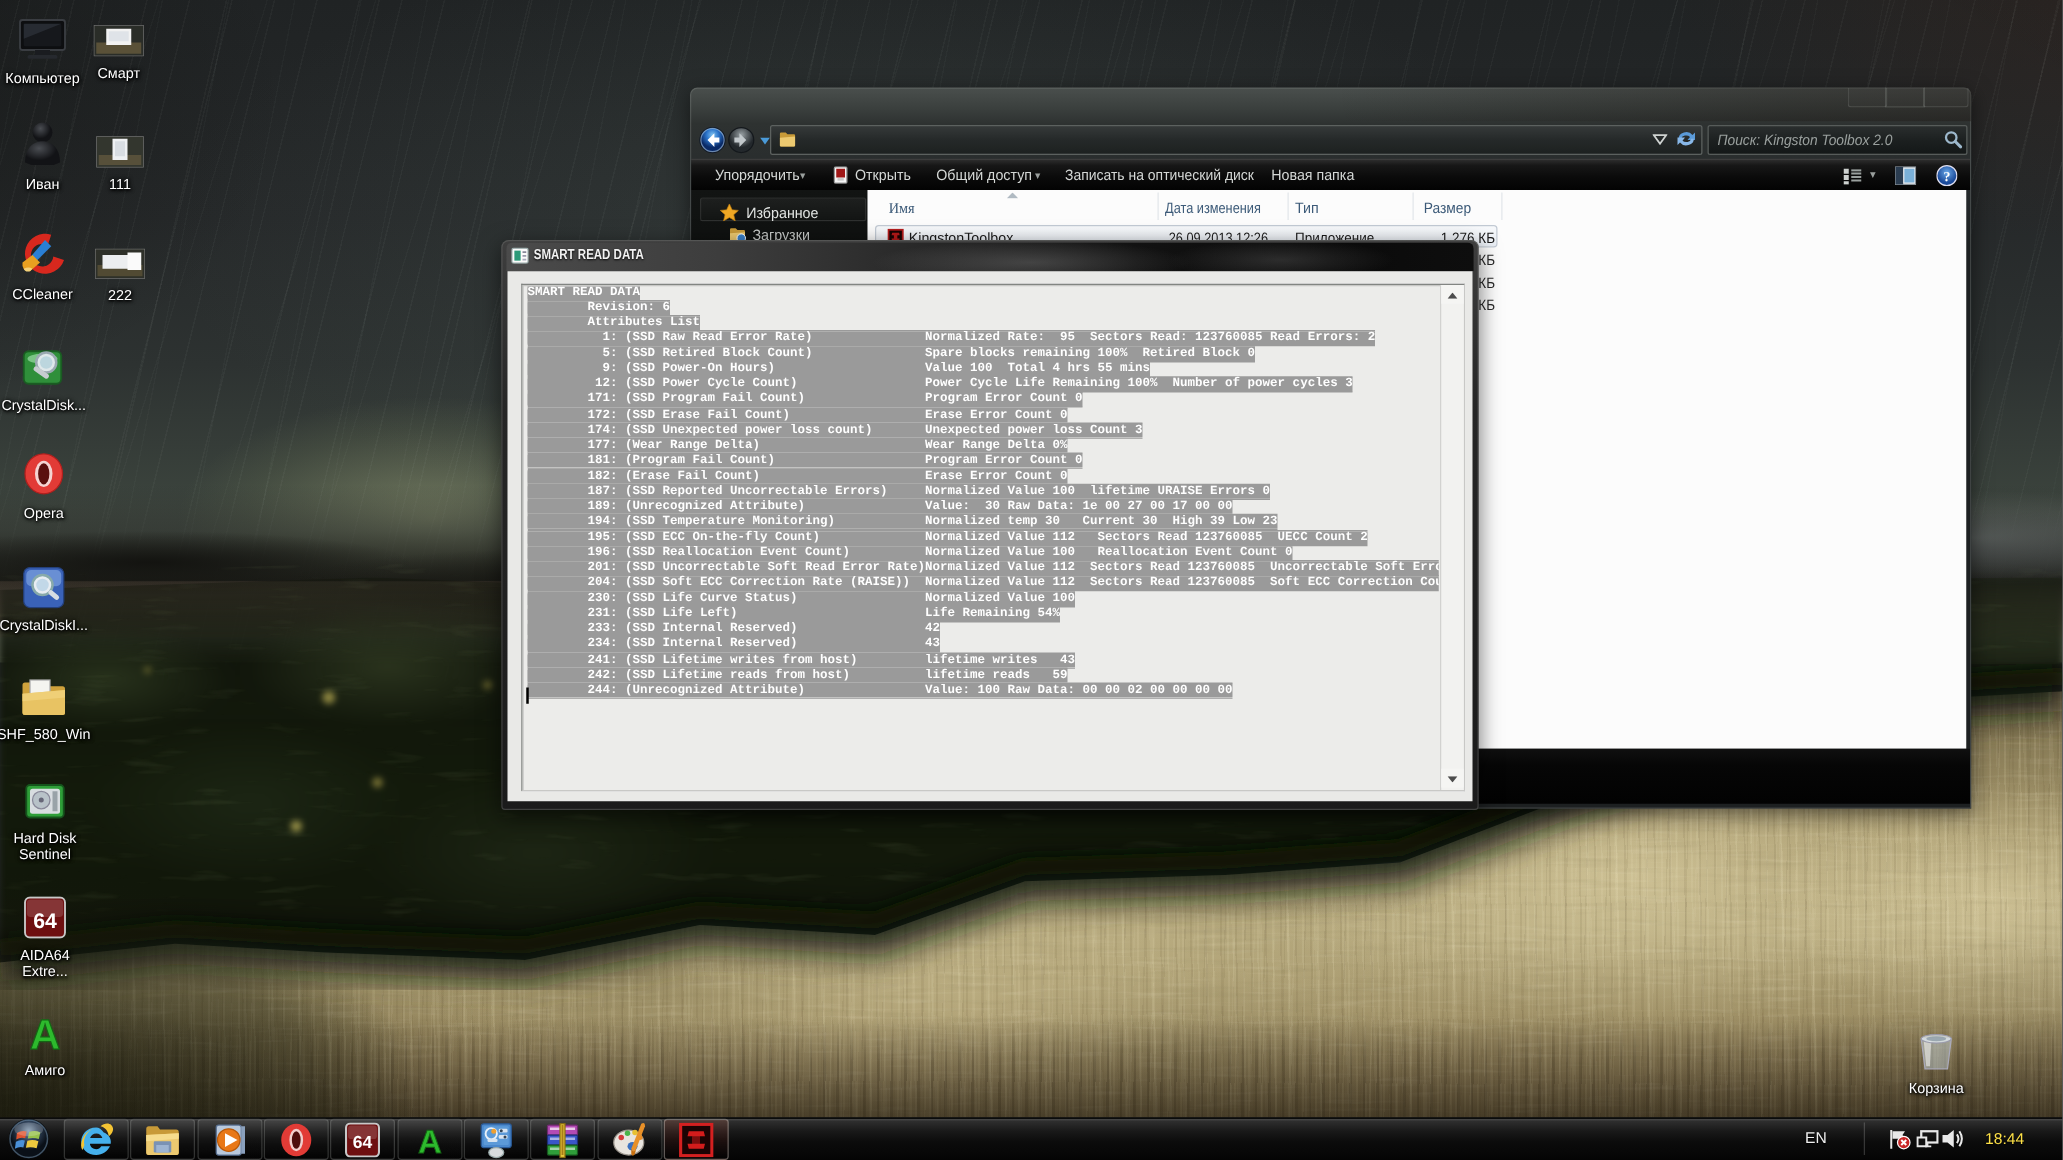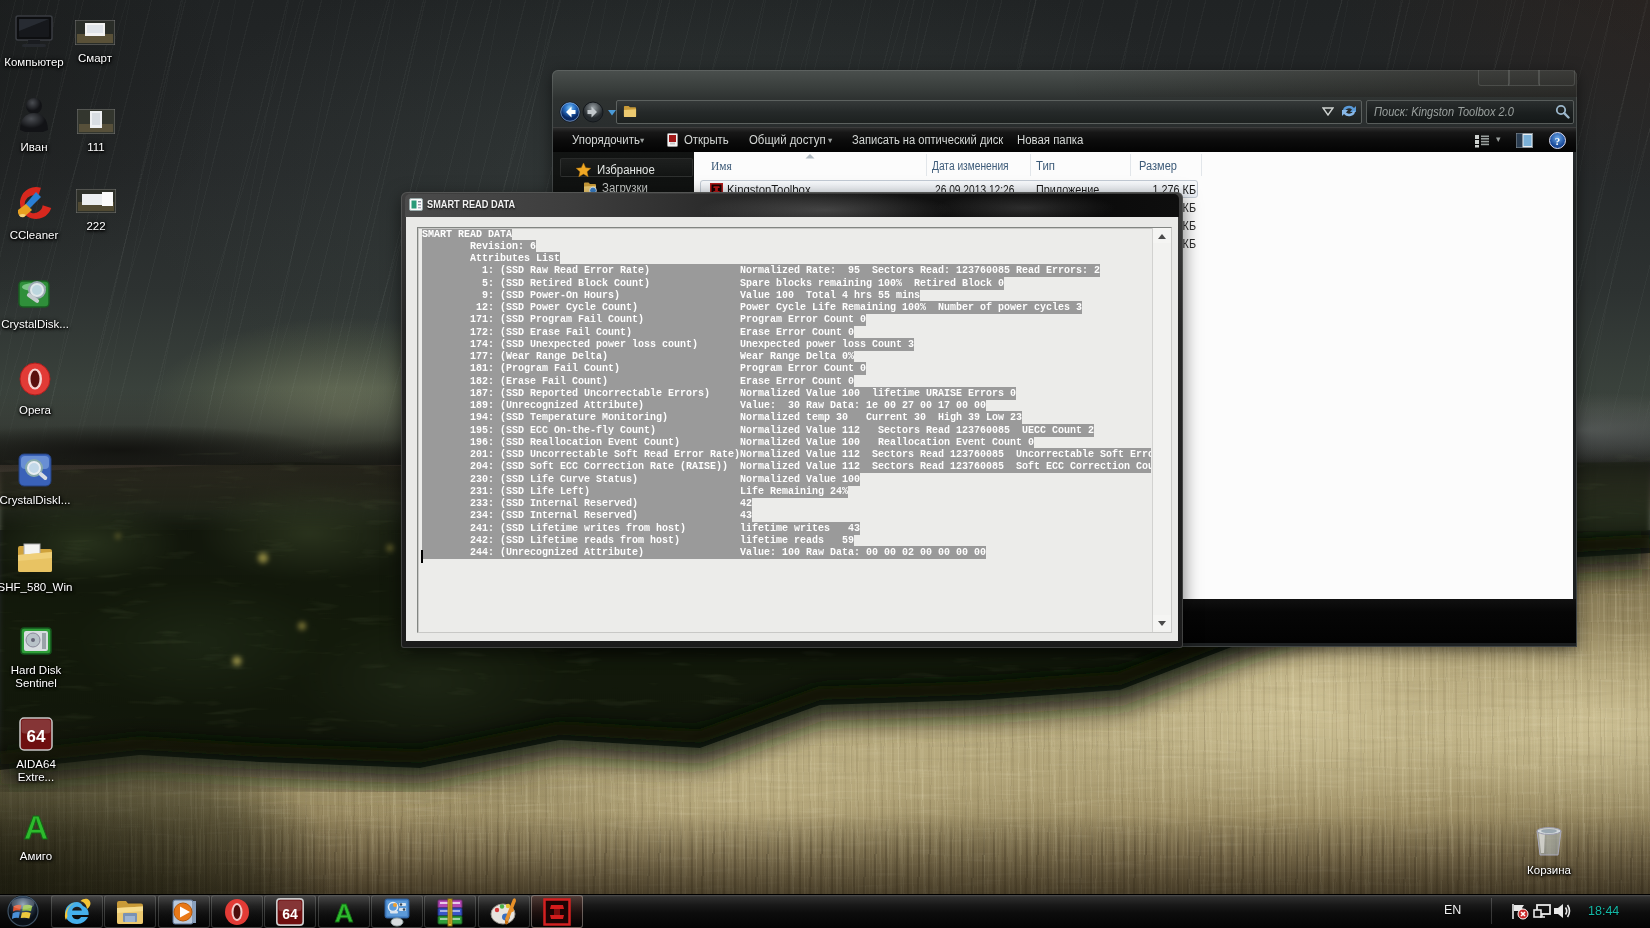--- a/index.html
+++ b/index.html
@@ -167,21 +167,21 @@
 <rect x="2" y="15" width="34" height="8" fill="#57503a"></rect>
 <rect x="13" y="2" width="12" height="17" fill="#eef0f2"></rect>
 <rect x="15" y="4" width="8" height="12" fill="#d8dde2"></rect>
 </svg><div class="dlab">111</div></div>
 <div class="dcell" style="left:-4px;top:184px;width:76px"><svg class="dico" width="40" height="38" viewBox="0 0 40 38">
 <path d="M38 19 A16 16 0 1 1 22 3 L22 12 A9 9 0 1 0 29 19 Z" fill="#d8281e" transform="rotate(18 22 19)"></path>
 <path d="M10 22 L22 8 L27 13 L14 26 Z" fill="#2a7fd4"></path>
 <path d="M4 26 L12 20 L18 26 L10 33 Q3 33 4 26 Z" fill="#e8a020"></path>
 <path d="M5 31 Q9 29 12 31 L10 33 Q6 34 5 31 Z" fill="#f4d27a"></path>
 </svg><div class="dlab">CCleaner</div></div>
-<div class="dcell" style="left:58px;top:189px;width:76px"><svg class="dico" width="40" height="24" viewBox="0 0 40 24">
+<div class="dcell" style="left:58px;top:199px;width:76px"><svg class="dico" width="40" height="24" viewBox="0 0 40 24">
 <rect x="0" y="0" width="40" height="24" fill="#2e3029" stroke="#777" stroke-width="1"></rect>
 <rect x="2" y="13" width="36" height="9" fill="#514a33"></rect>
 <rect x="6" y="5" width="22" height="11" fill="#eceef0"></rect>
 <rect x="26" y="3" width="11" height="14" fill="#fafafa"></rect>
 </svg><div class="dlab">222</div></div>
 <div class="dcell" style="left:-3px;top:277px;width:76px"><svg class="dico" width="36" height="34" viewBox="0 0 36 34">
 <rect x="2" y="4" width="30" height="26" rx="4" fill="#2f8f3a" stroke="#1a5c22" stroke-width="1.5"></rect>
 <ellipse cx="17" cy="10" rx="12" ry="4" fill="#8fd29a" opacity=".8"></ellipse>
 <circle cx="20" cy="13" r="8" fill="#dfe8ea" stroke="#9aa8b0" stroke-width="2"></circle>
 <circle cx="20" cy="13" r="5" fill="#bcd6de"></circle>
@@ -416,21 +416,21 @@
 <span class="h">        181: (Program Fail Count)                    Program Error Count 0</span>
 <span class="h">        182: (Erase Fail Count)                      Erase Error Count 0</span>
 <span class="h">        187: (SSD Reported Uncorrectable Errors)     Normalized Value 100  lifetime URAISE Errors 0</span>
 <span class="h">        189: (Unrecognized Attribute)                Value:  30 Raw Data: 1e 00 27 00 17 00 00</span>
 <span class="h">        194: (SSD Temperature Monitoring)            Normalized temp 30   Current 30  High 39 Low 23</span>
 <span class="h">        195: (SSD ECC On-the-fly Count)              Normalized Value 112   Sectors Read 123760085  UECC Count 2</span>
 <span class="h">        196: (SSD Reallocation Event Count)          Normalized Value 100   Reallocation Event Count 0</span>
 <span class="h">        201: (SSD Uncorrectable Soft Read Error Rate)Normalized Value 112  Sectors Read 123760085  Uncorrectable Soft Error Rate</span>
 <span class="h">        204: (SSD Soft ECC Correction Rate (RAISE))  Normalized Value 112  Sectors Read 123760085  Soft ECC Correction Count</span>
 <span class="h">        230: (SSD Life Curve Status)                 Normalized Value 100</span>
-<span class="h">        231: (SSD Life Left)                         Life Remaining 24%</span>
+<span class="h">        231: (SSD Life Left)                         Life Remaining 54%</span>
 <span class="h">        233: (SSD Internal Reserved)                 42</span>
 <span class="h">        234: (SSD Internal Reserved)                 43</span>
 <span class="h">        241: (SSD Lifetime writes from host)         lifetime writes   43</span>
 <span class="h">        242: (SSD Lifetime reads from host)          lifetime reads   59</span>
 <span class="h">        244: (Unrecognized Attribute)                Value: 100 Raw Data: 00 00 02 00 00 00 00</span></pre>
  <div class="abs" style="left:20px;top:358px;width:1.6px;height:13px;background:#000;"></div>
 </div>
 <div class="abs" id="taskbar"></div>
 <svg class="abs" style="left:6px;top:894px" width="34" height="34" viewBox="0 0 34 34">
 <defs>
@@ -550,14 +550,14 @@
 <svg class="abs" style="left:1533px;top:903px" width="18" height="17" viewBox="0 0 18 17">
 <rect x="4" y="2" width="13" height="9" fill="none" stroke="#e8e8e8" stroke-width="1.8"></rect>
 <rect x="1" y="7" width="7" height="7" fill="#111" stroke="#e8e8e8" stroke-width="1.6"></rect>
 <path d="M9 11 L9 14 M7 14 L12 14" stroke="#e8e8e8" stroke-width="1.4"></path>
 </svg>
 <svg class="abs" style="left:1552px;top:902px" width="20" height="18" viewBox="0 0 20 18">
 <path d="M2 6 L6 6 L11 2 L11 16 L6 12 L2 12 Z" fill="#e8e8e8"></path>
 <path d="M13.5 5.5 Q16 9 13.5 12.5" fill="none" stroke="#e8e8e8" stroke-width="1.6"></path>
 <path d="M15.5 3 Q19.5 9 15.5 15" fill="none" stroke="#e8e8e8" stroke-width="1.6"></path>
 </svg>
-<div class="abs" style="left:1588px;top:904px;font-size:12.5px;color:#14b8a6;text-shadow:0 1px 1px #000">18:44</div>
+<div class="abs" style="left:1588px;top:904px;font-size:12.5px;color:#fde047;text-shadow:0 1px 1px #000">18:44</div>
 
 </div>
 </body></html>

